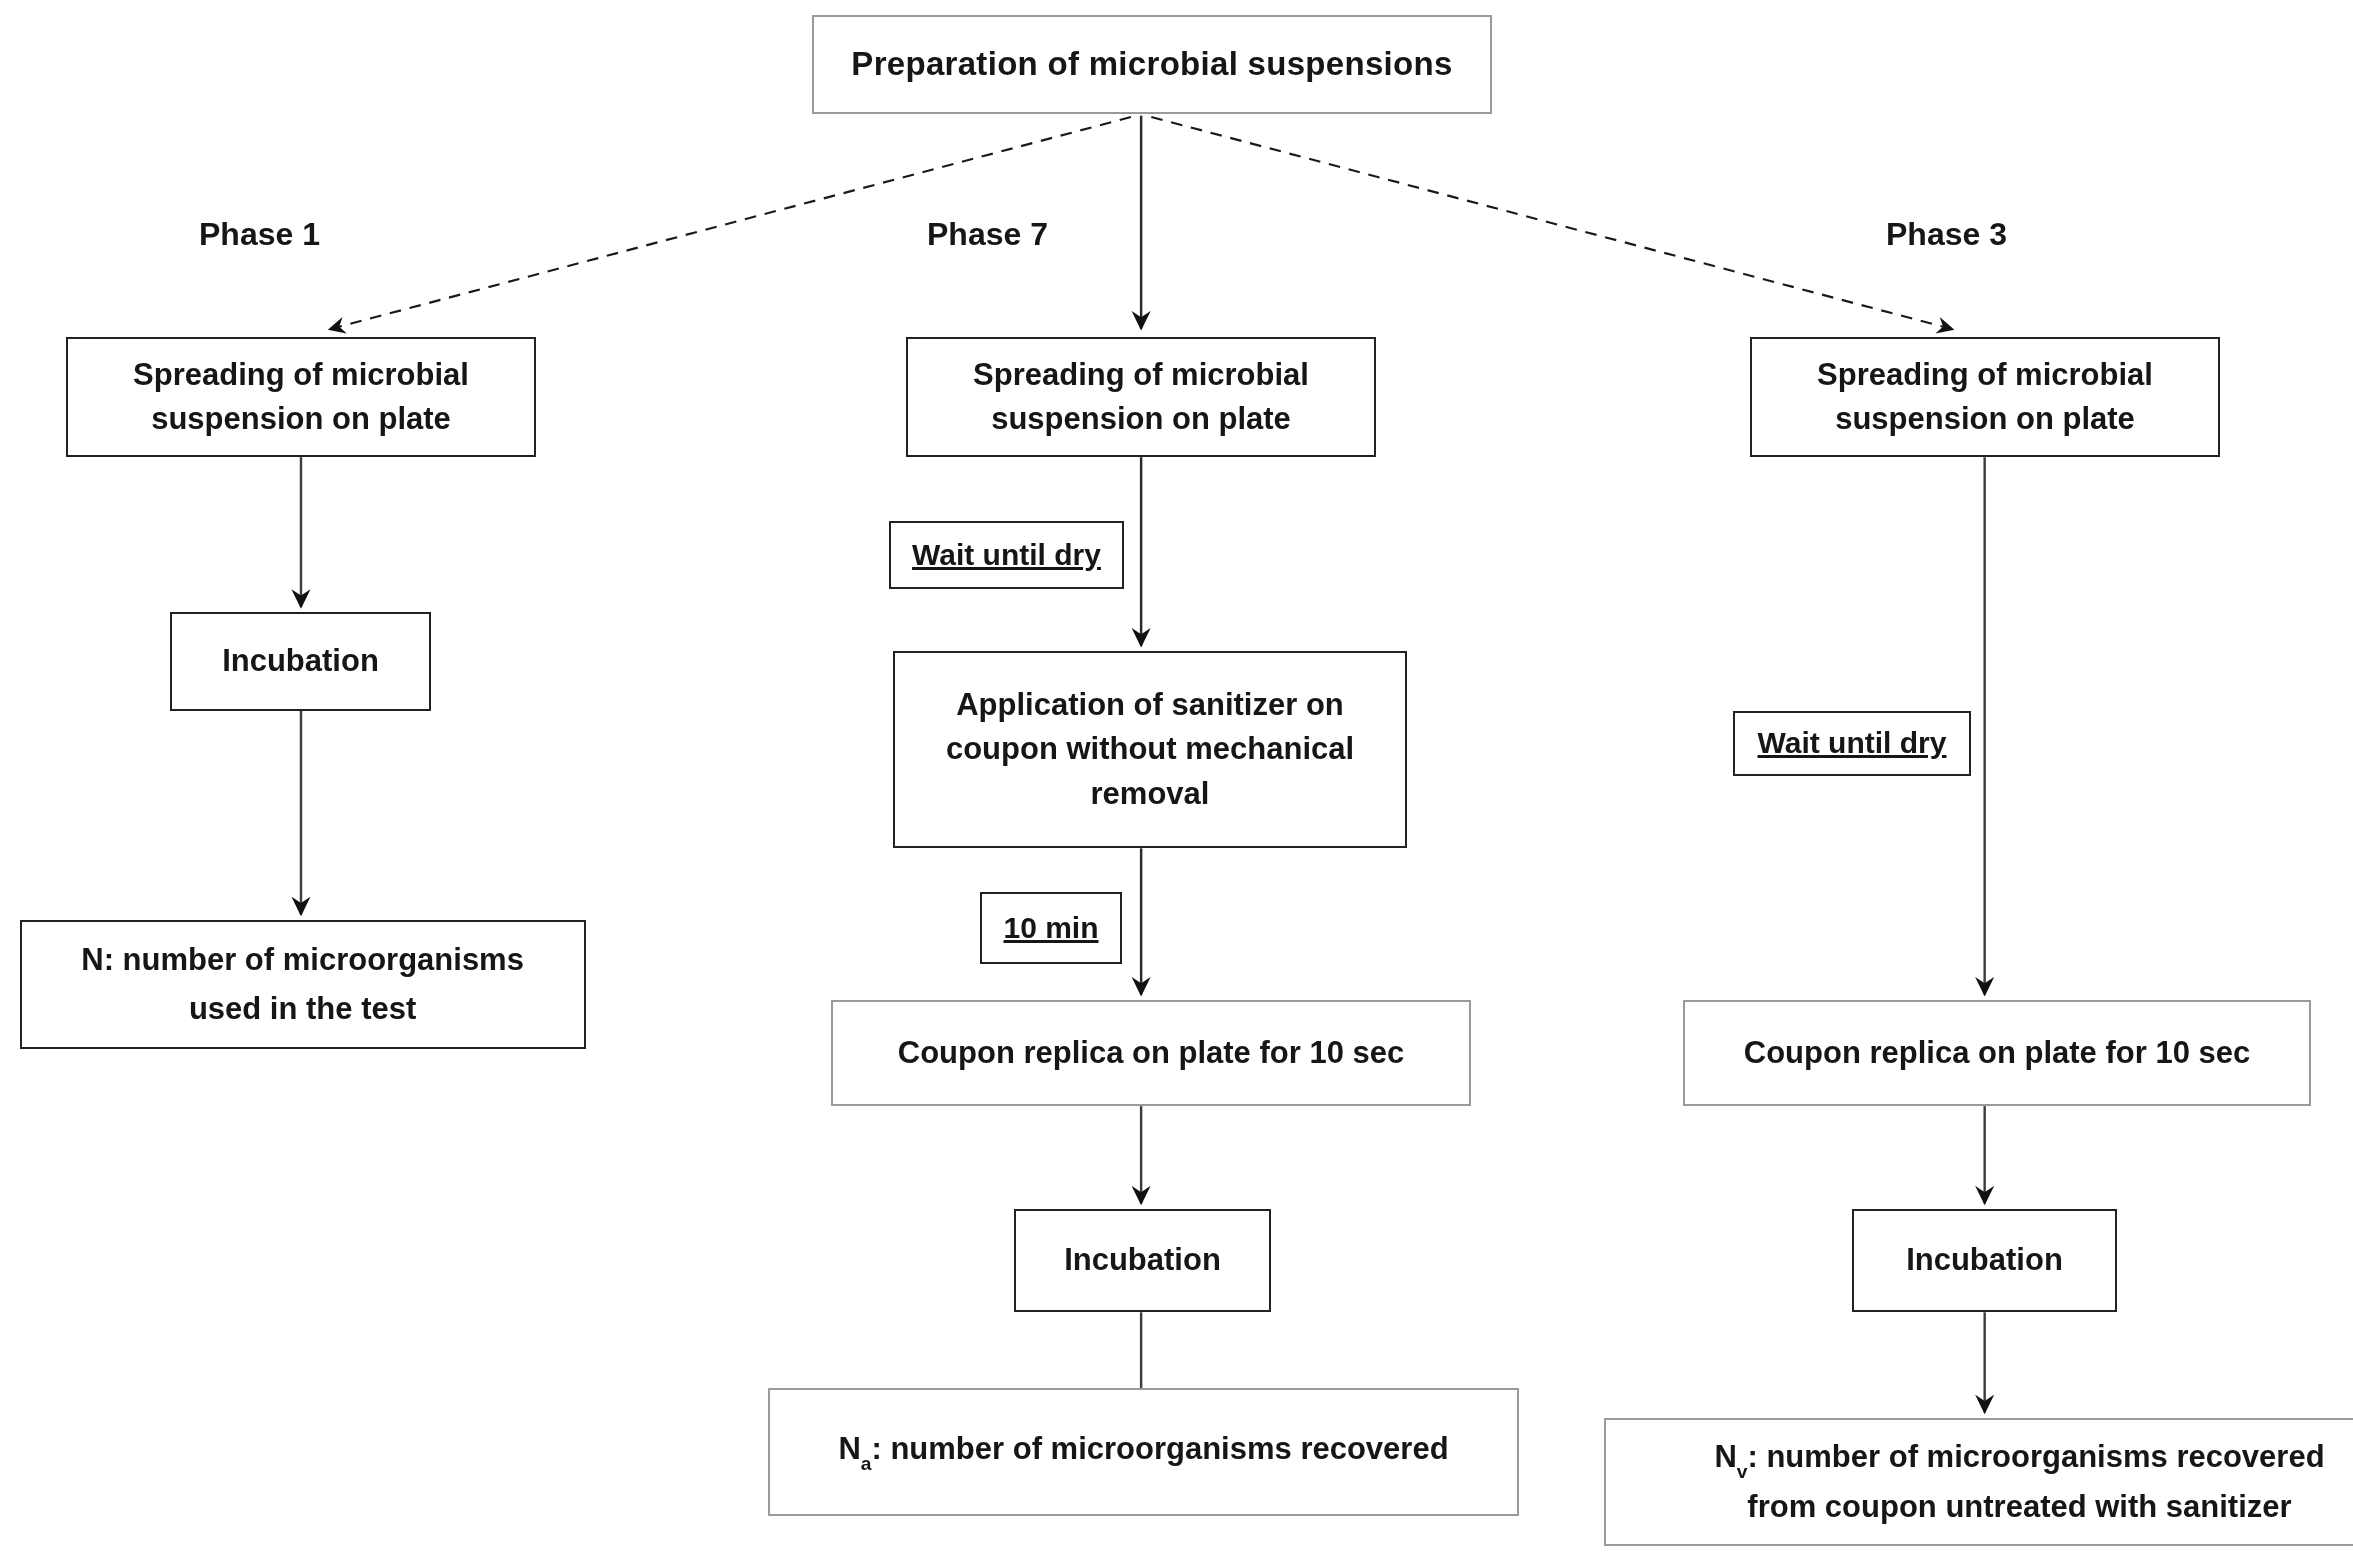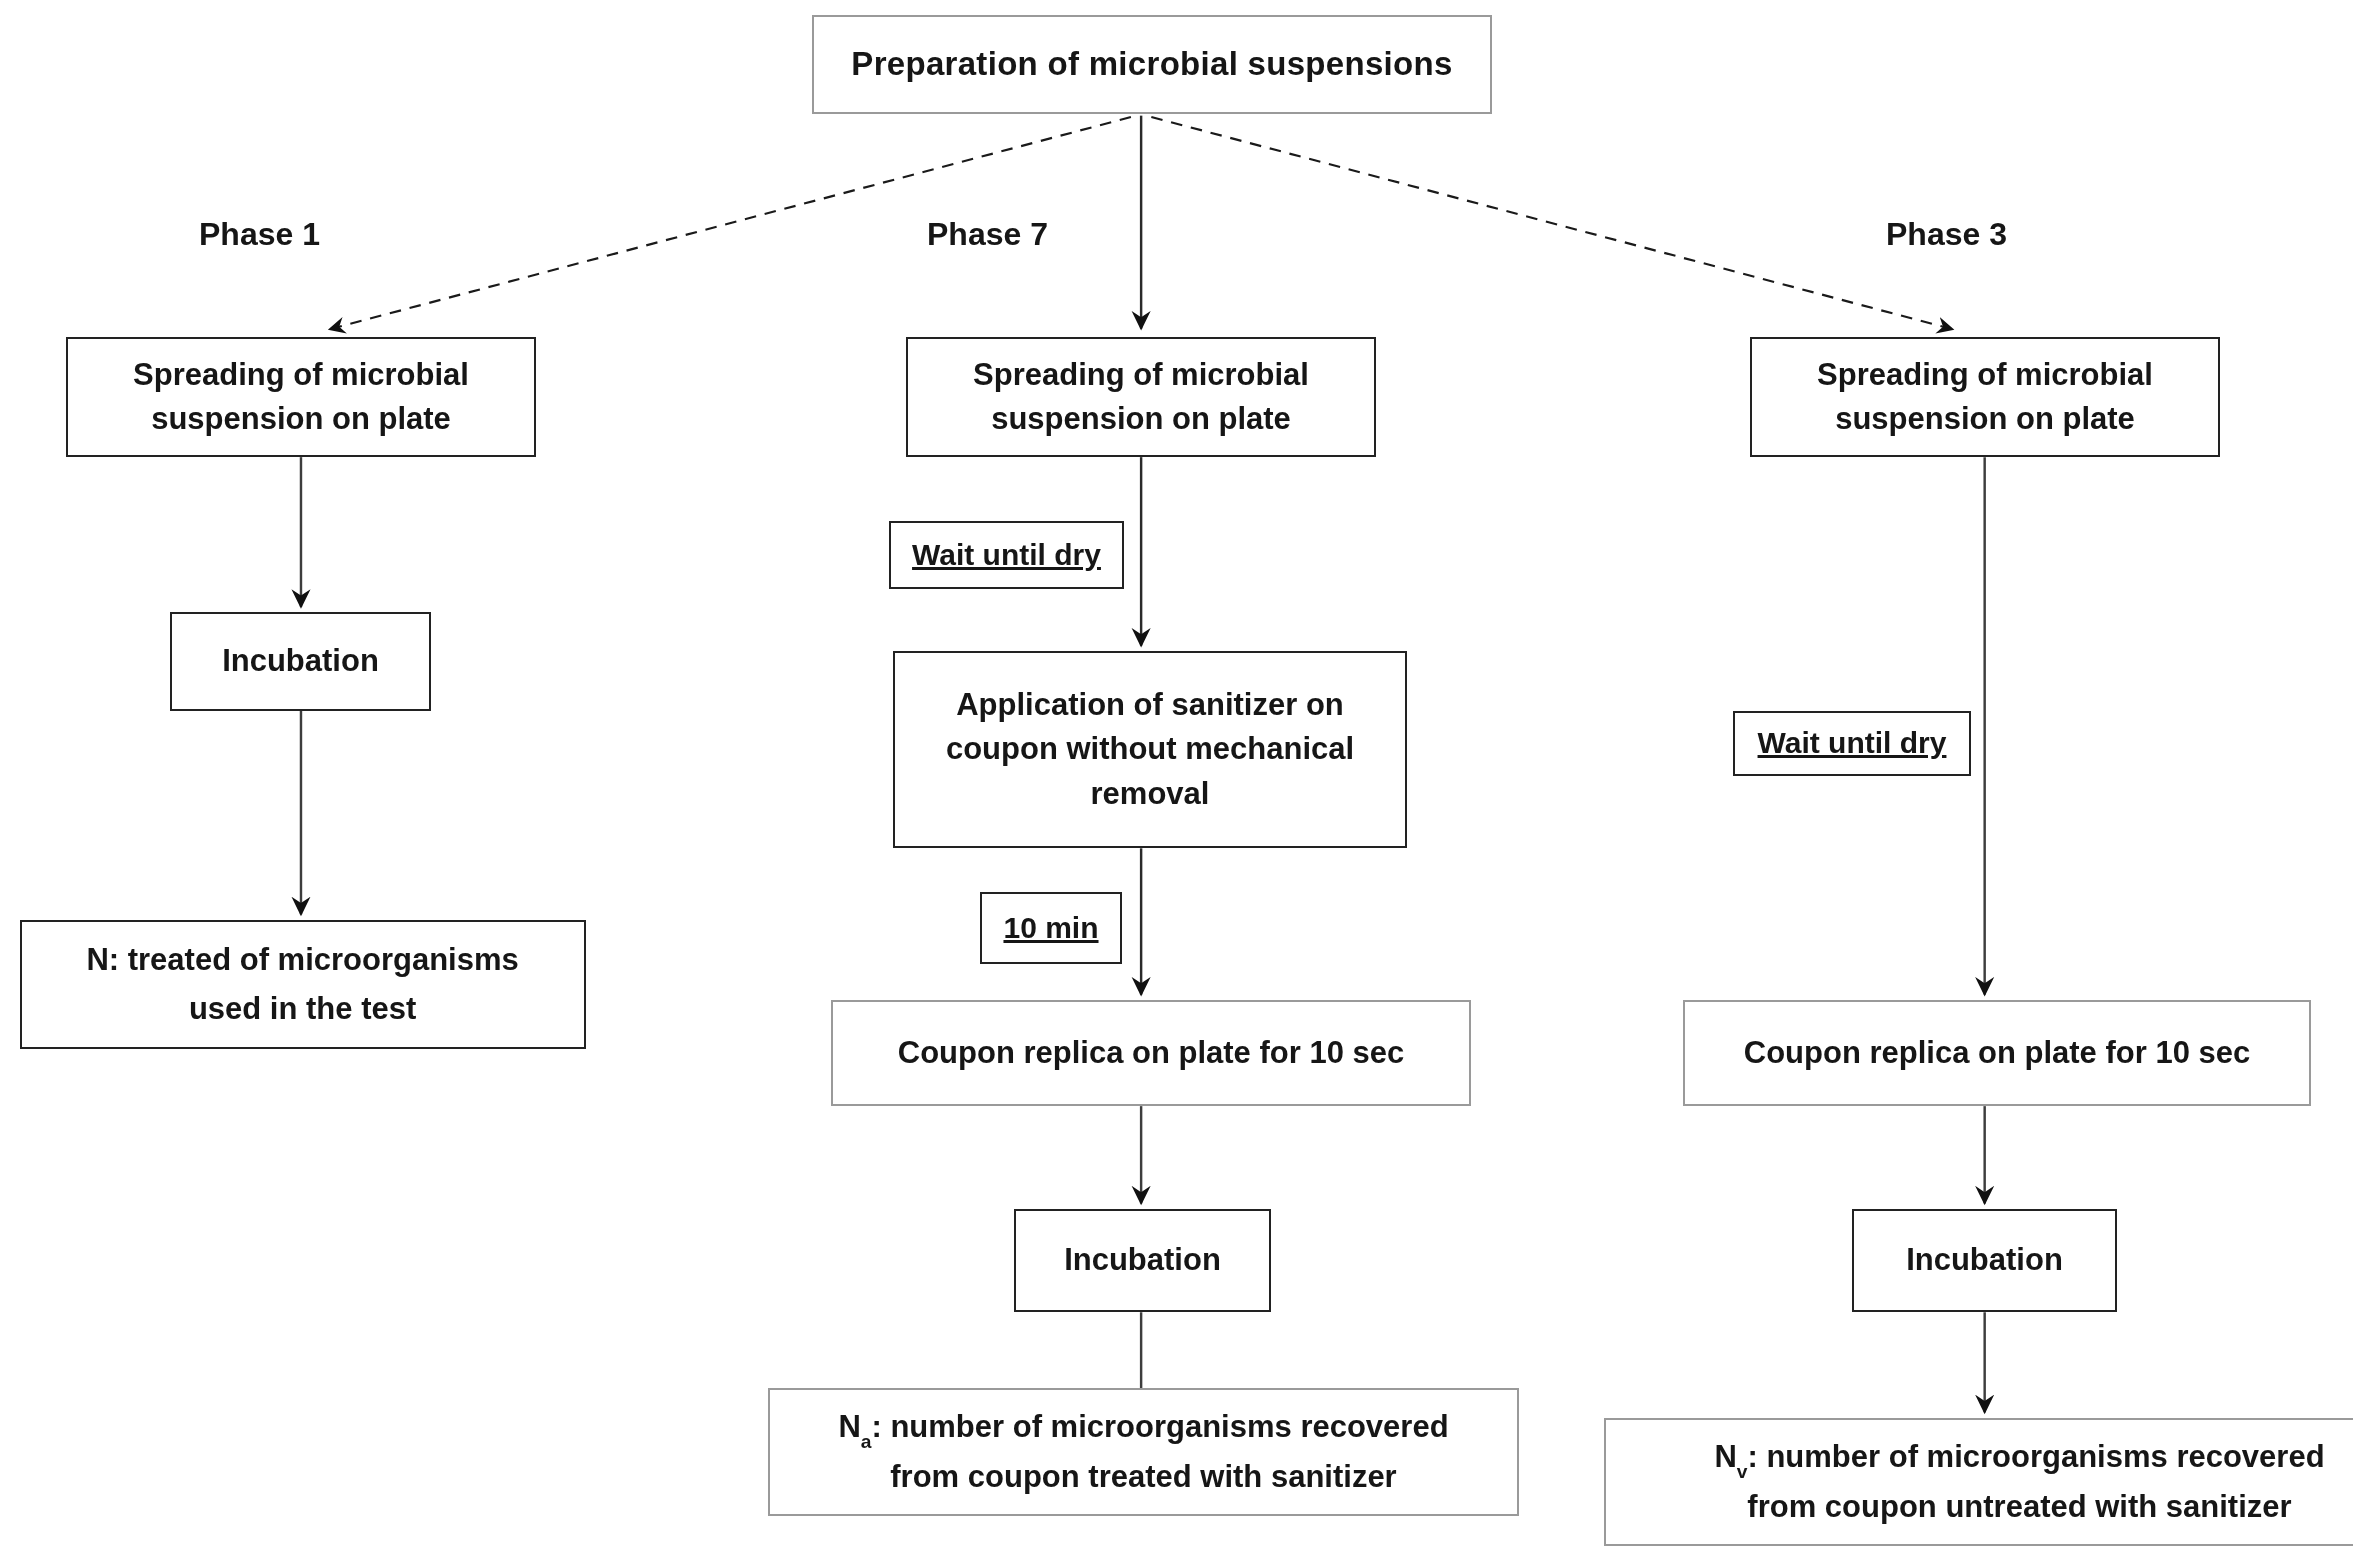--- a/index.html
+++ b/index.html
@@ -76,21 +76,21 @@
 
   <div class="box border-dark fs-box" style="left:58px;top:337px;width:470px;height:120px;">
     <span>Spreading of microbial suspension on plate</span>
   </div>
 
   <div class="box border-dark fs-box" style="left:162px;top:612px;width:261px;height:99px;">
     <span>Incubation</span>
   </div>
 
   <div class="box border-dark fs-box" style="left:11.6px;top:920px;width:566px;height:129px;">
-    <span class="result-line"><span>N</span><span class="sub"></span><span>: treated of microorganisms</span></span>
+    <span class="result-line"><span>N</span><span class="sub"></span><span>: number of microorganisms</span></span>
     <span class="result-line">used in the test</span>
   </div>
 
   <div class="box border-dark fs-box" style="left:898px;top:337px;width:470px;height:120px;">
     <span>Spreading of microbial suspension on plate</span>
   </div>
 
   <div class="box border-dark fs-small" style="left:881px;top:521px;width:235px;height:68px;">
     <span>Wait until dry</span>
   </div>
@@ -106,21 +106,20 @@
   <div class="box border-light fs-box" style="left:823px;top:1000px;width:640px;height:106px;">
     <span>Coupon replica on plate for 10 sec</span>
   </div>
 
   <div class="box border-dark fs-box" style="left:1006px;top:1209px;width:257px;height:103px;">
     <span>Incubation</span>
   </div>
 
   <div class="box border-light fs-box" style="left:760px;top:1388px;width:751px;height:128px;">
     <span class="result-line"><span>N</span><span class="sub">a</span><span>: number of microorganisms recovered</span></span>
-    <span class="result-line">from coupon treated with sanitizer</span>
   </div>
 
   <div class="box border-dark fs-box" style="left:1742px;top:337px;width:470px;height:120px;">
     <span>Spreading of microbial suspension on plate</span>
   </div>
 
   <div class="box border-dark fs-small" style="left:1725px;top:711px;width:238px;height:65px;">
     <span>Wait until dry</span>
   </div>
 

